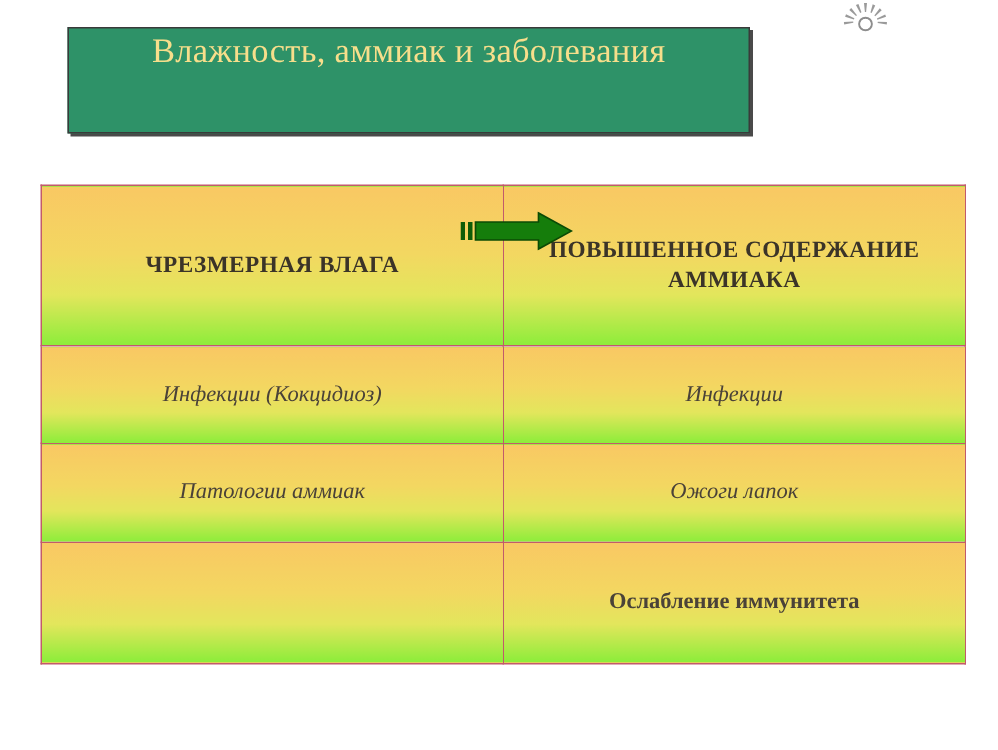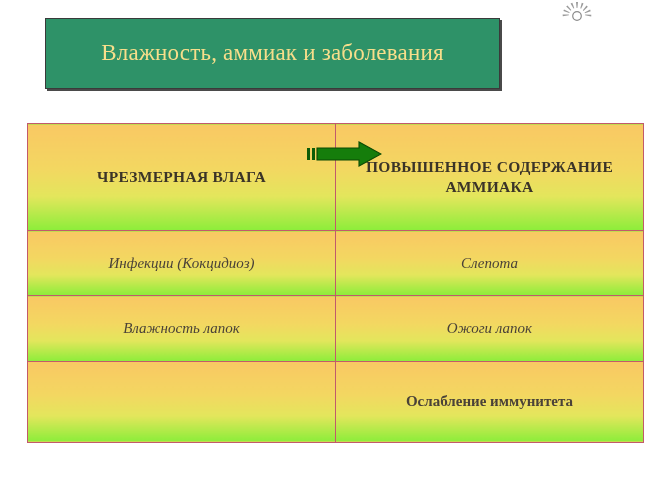--- a/index.html
+++ b/index.html
@@ -12,21 +12,21 @@
   }
 
   
   #title-box {
     position:absolute;
     left:45px; top:18px;
     width:455px; height:71px;
     background:#2e9268;
     border:1px solid #3a3a3a;
     box-shadow:2px 2px 0 #4a4a4a;
-    display:flex; align-items:center; justify-content:center;
+    display:flex; justify-content:center;
   }
   #title-text {
     color:#f7de8b;
     font-size:23px;
     line-height:1.32;
     text-align:center;
     font-family:"Liberation Serif", serif;
     letter-spacing:0.2px;
   }
 
@@ -133,26 +133,26 @@
       </td>
       <td class="col-right">
         <span class="cell-inner">ПОВЫШЕННОЕ СОДЕРЖАНИЕ АММИАКА</span>
       </td>
     </tr>
     <tr class="body-row">
       <td class="col-left">
         <span class="cell-inner">Инфекции (Кокцидиоз)</span>
       </td>
       <td class="col-right">
-        <span class="cell-inner">Слепота</span>
+        <span class="cell-inner">Инфекции</span>
       </td>
     </tr>
     <tr class="body-row">
       <td class="col-left">
-        <span class="cell-inner">Влажность лапок</span>
+        <span class="cell-inner">Патологии аммиак</span>
       </td>
       <td class="col-right">
         <span class="cell-inner">Ожоги лапок</span>
       </td>
     </tr>
     <tr class="body-row-tall">
       <td class="col-left">
         <span class="cell-inner"></span>
       </td>
       <td class="col-right">

